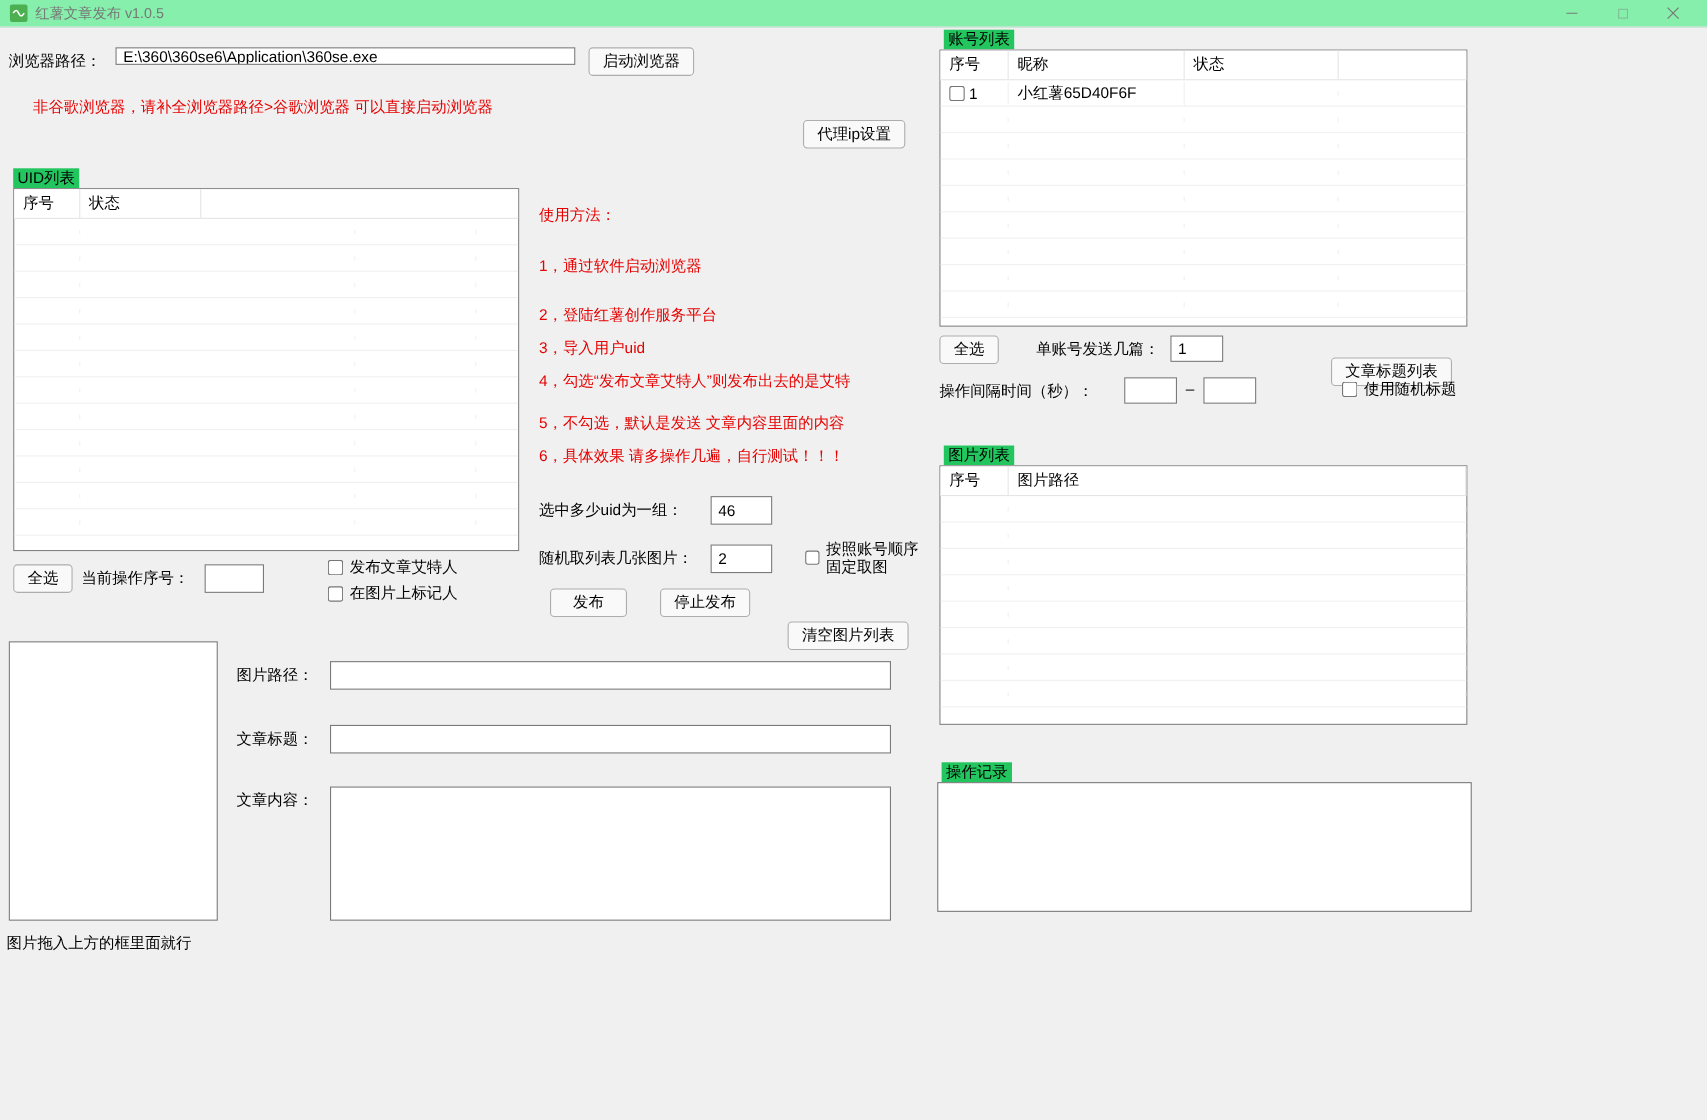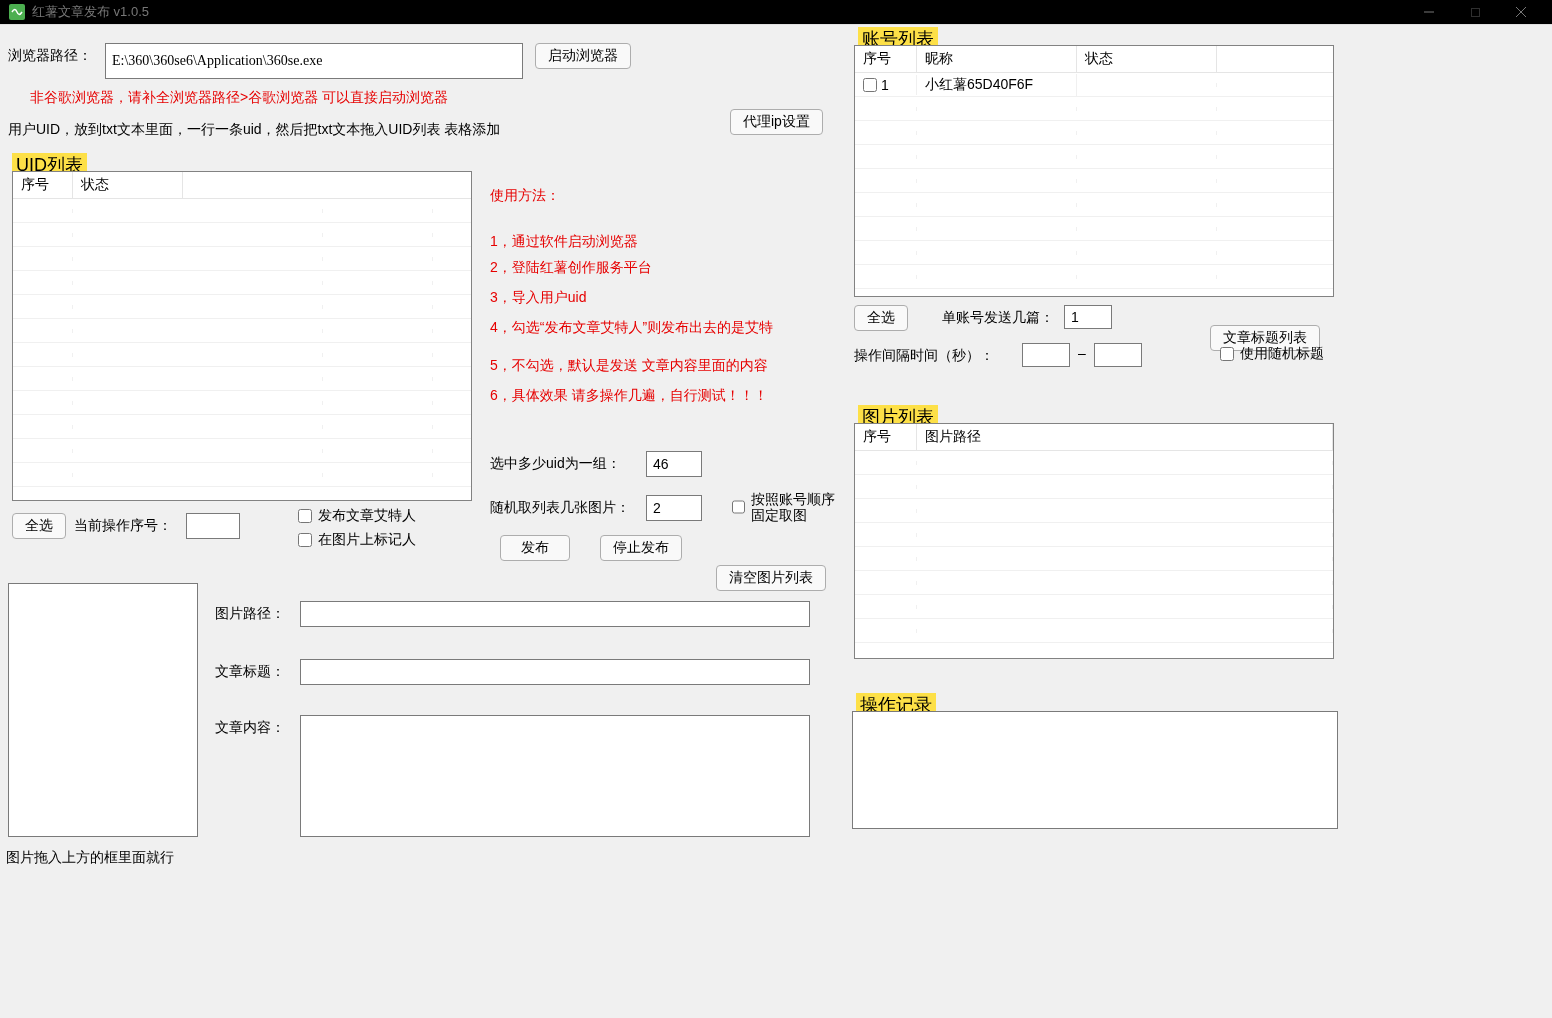--- a/index.html
+++ b/index.html
@@ -9,21 +9,21 @@
     font-size: 14px;
     background: #f0f0f0;
     color: #000;
     width: 1552px;
     height: 1018px;
     overflow: hidden;
     position: relative;
   }
   .titlebar {
     height: 24px;
-    background: #000000;
+    background: #86efac;
     border-bottom: 1px solid #e0e0e0;
     display: flex;
     align-items: center;
     padding: 12px 8px;
   }
   .titlebar .app-icon {
     width: 18px; height: 18px;
     margin-right: 6px;
     display:inline-flex; align-items:center; justify-content:center;
   }
@@ -66,23 +66,23 @@
     font-family:inherit;
     resize:none;
   }
   .fieldset {
     position:absolute;
     border:1px solid #bfbfbf;
   }
   .fieldset > .legend {
     position:absolute;
     top:-11px; left:8px;
-    background:#fde047;
+    background:#22c55e;
     padding:0 4px;
-    font-size:18px;
+    font-size:14px;
   }
   .table {
     position:absolute;
     border:1px solid #828282;
     background:#fff;
   }
   .table .thead {
     display:flex;
     background:#fff;
     border-bottom:1px solid #e5e5e5;
@@ -148,26 +148,25 @@
           <line x1="1" y1="1" x2="11" y2="11" stroke-width="1"></line>
           <line x1="11" y1="1" x2="1" y2="11" stroke-width="1"></line>
         </svg>
       </div>
   </div>
 </div>
 
 <div class="content">
 
   <span class="abs label" style="left:8px; top:22px;">浏览器路径：</span>
-  <input type="text" class="abs mono" style="left: 105px; top: 18px; width: 418px; height: 36px; font-family: Liberation Serif, serif;" value="E:\360\360se6\Application\360se.exe">
+  <input type="text" class="abs mono" style="left: 105px; top: 18px; width: 418px; height: 16px;" value="E:\360\360se6\Application\360se.exe">
   <button class="btn abs" style="left:535px; top:18px;">启动浏览器</button>
 
   <span class="abs red" style="left:30px; top:64px;">非谷歌浏览器，请补全浏览器路径&gt;谷歌浏览器 可以直接启动浏览器</span>
 
-  <span class="abs label" style="left:8px; top:96px;">用户UID，放到txt文本里面，一行一条uid，然后把txt文本拖入UID列表 表格添加</span>
   <button class="btn abs" style="left:730px; top:84px;">代理ip设置</button>
 
   <div class="fieldset" style="left:8px; top:138px; width:468px; height:400px; border:none;">
     <span class="legend" style="top:-10px; left:4px;">UID列表</span>
     <div class="table" style="left:4px; top:8px; width:460px; height:330px;">
       <div class="thead">
         <div class="th" style="width:60px;">序号</div>
         <div class="th" style="width:110px;">状态</div>
       </div>
       <div class="tbody">
@@ -241,21 +240,21 @@
         <span>发布文章艾特人</span>
     </label>
     <label class="checkbox-wrap abs" style="left:278px; top:368px;">
       <input type="checkbox" style="">
         <span>在图片上标记人</span>
     </label>
   </div>
 
   <div class="abs" style="left:490px; top:162px; width:340px;">
     <div class="red" style="margin-bottom:28px;">使用方法：</div>
-    <div class="red" style="margin-bottom:8px;">1，通过软件启动浏览器</div>
+    <div class="red" style="margin-bottom:27px;">1，通过软件启动浏览器</div>
     <div class="red" style="margin-bottom:12px;">2，登陆红薯创作服务平台</div>
     <div class="red" style="margin-bottom:12px;">3，导入用户uid</div>
     <div class="red" style="margin-bottom:20px;">4，勾选“发布文章艾特人”则发布出去的是艾特</div>
     <div class="red" style="margin-bottom:12px;">5，不勾选，默认是发送 文章内容里面的内容</div>
     <div class="red" style="margin-bottom:12px;">6，具体效果 请多操作几遍，自行测试！！！</div>
   </div>
 
   <span class="abs label" style="left:490px; top:430px;">选中多少uid为一组：</span>
   <input type="text" class="abs mono" style="left: 646px; top: 426px; width: 56px; height: 26px;" value="46">
 

